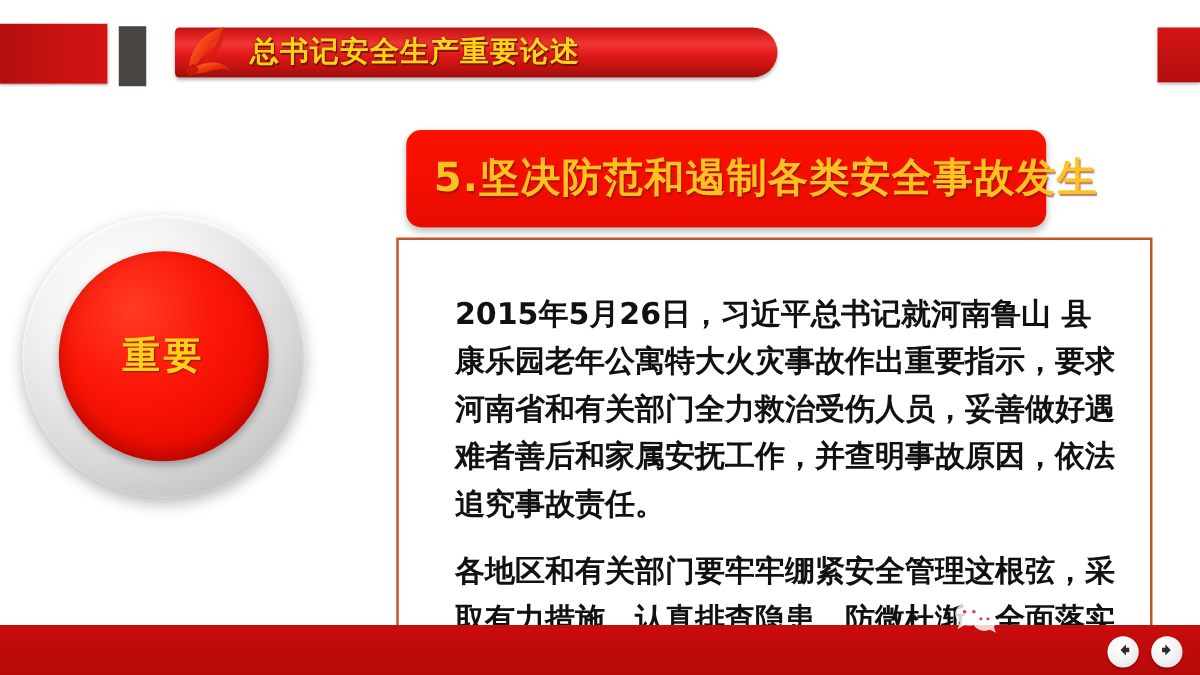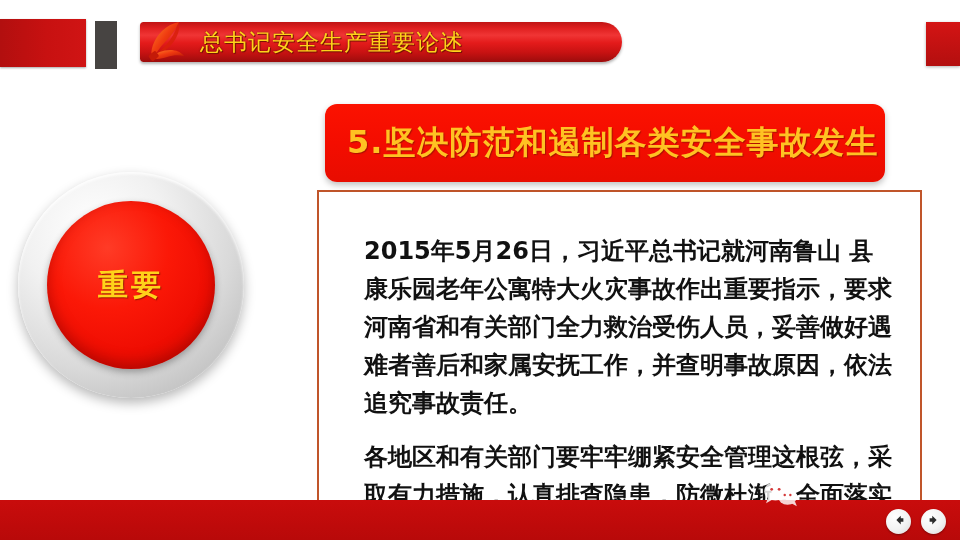--- a/index.html
+++ b/index.html
@@ -44,21 +44,21 @@
         #c01414 0%, #e02020 16%, #f03535 33%,
         #e41b1b 52%, #c81212 76%, #9c0c0c 100%);
     box-shadow: 0 2px 3px rgba(0,0,0,.3);
   }
   .hdr-banner-title {
     position: absolute;
     left: 200px; top: 25px;
     width: 400px; height: 34px;
     line-height: 34px;
     font-size: 23px;
-    font-weight: normal;
+    font-weight: bold;
     letter-spacing: 1px;
     color: #ffd21a;
     text-shadow: 1px 1px 0 #7a1204, 0 0 2px rgba(0,0,0,.5);
     white-space: nowrap;
   }
   .hdr-emblem {
     position: absolute;
     left: 140px; top: 15px;
     width: 52px; height: 52px;
   }
@@ -105,21 +105,21 @@
     position: absolute;
     left: 317px; top: 190px;
     width: 605px; height: 318px;
     border: 2px solid #c0552a;
     background: #ffffff;
     box-sizing: border-box;
   }
   .section-title {
     position: absolute;
     left: 325px; top: 104px;
-    width: 560px; height: 78px;
+    width: 512px; height: 78px;
     border-radius: 12px;
     background: linear-gradient(180deg, #fb1200 0%, #f40d00 50%, #e80c00 100%);
     box-shadow: 0 3px 6px rgba(0,0,0,.25);
     display: flex;
     align-items: center;
     padding-left: 22px;
     box-sizing: border-box;
   }
   .section-title-text {
     font-size: 32px;

